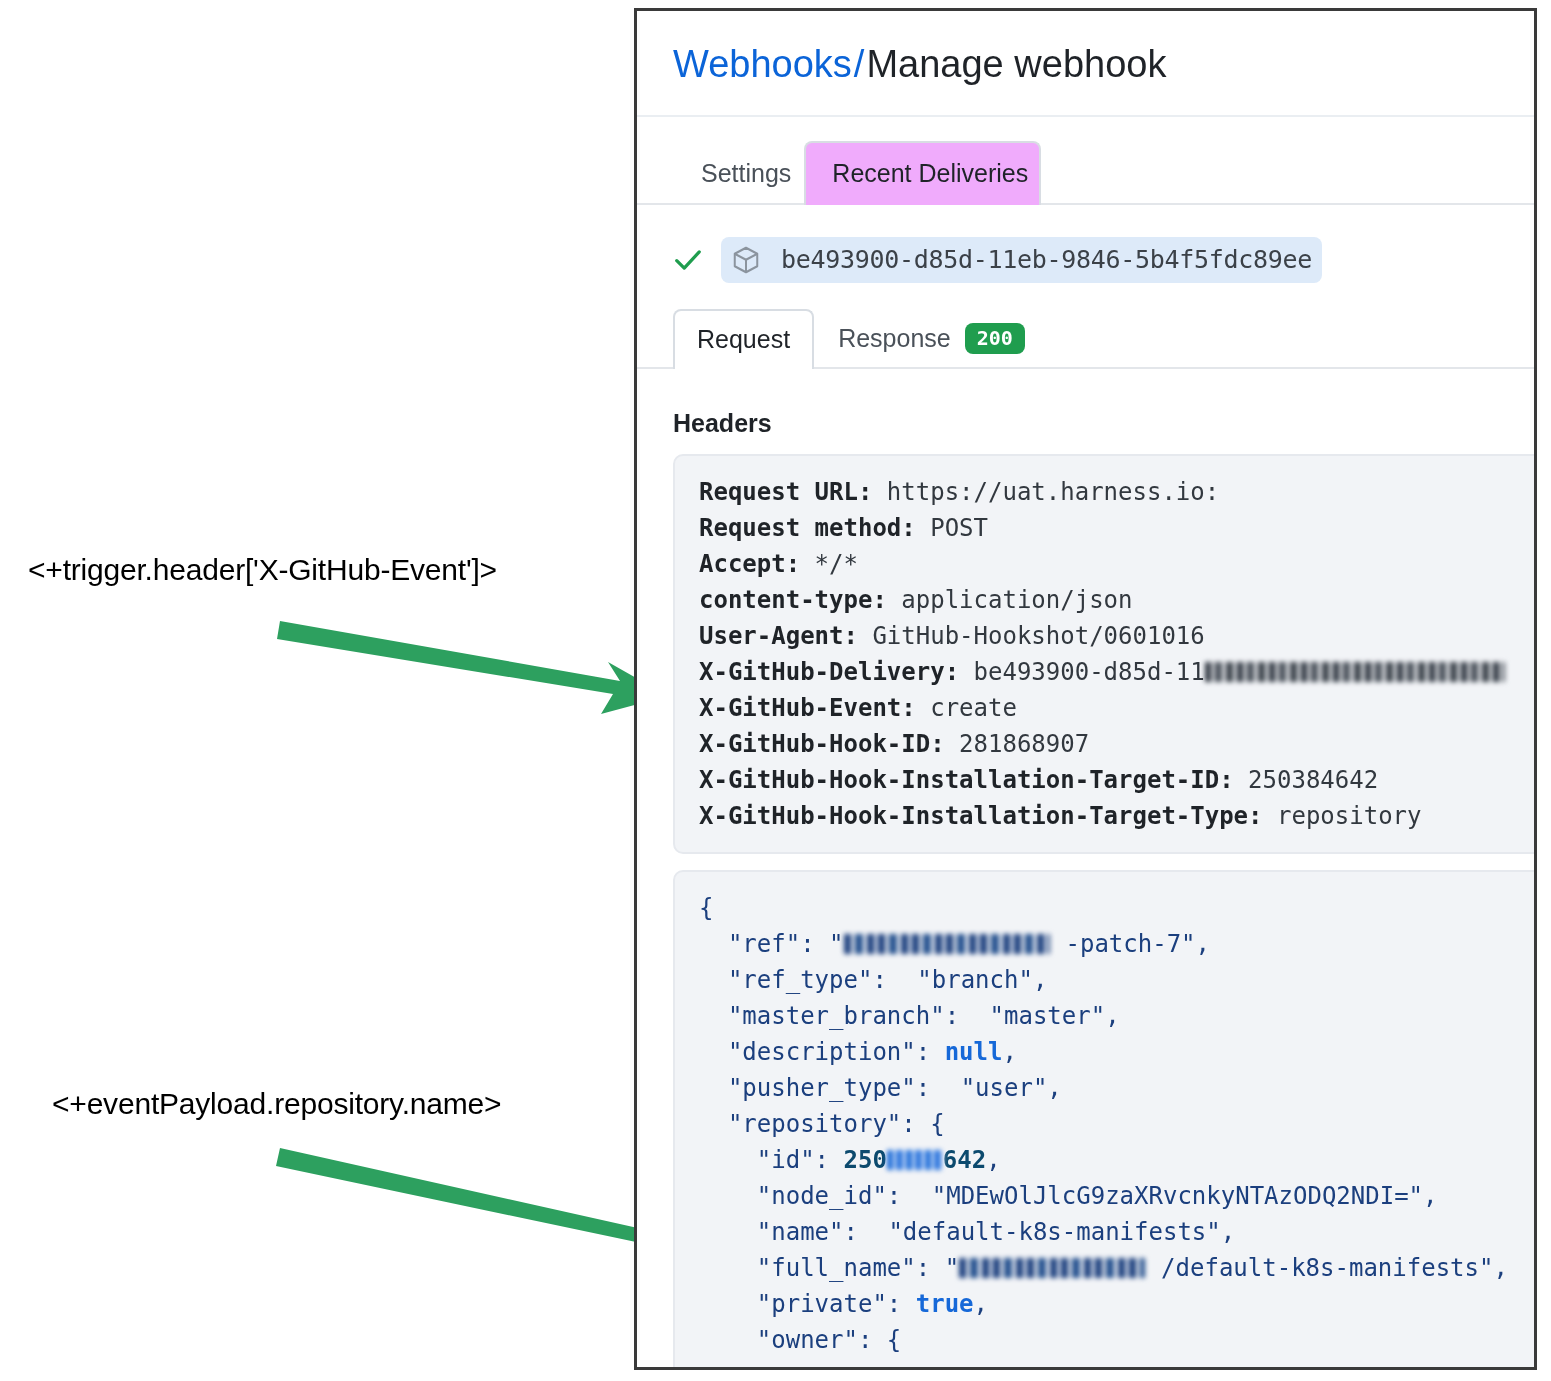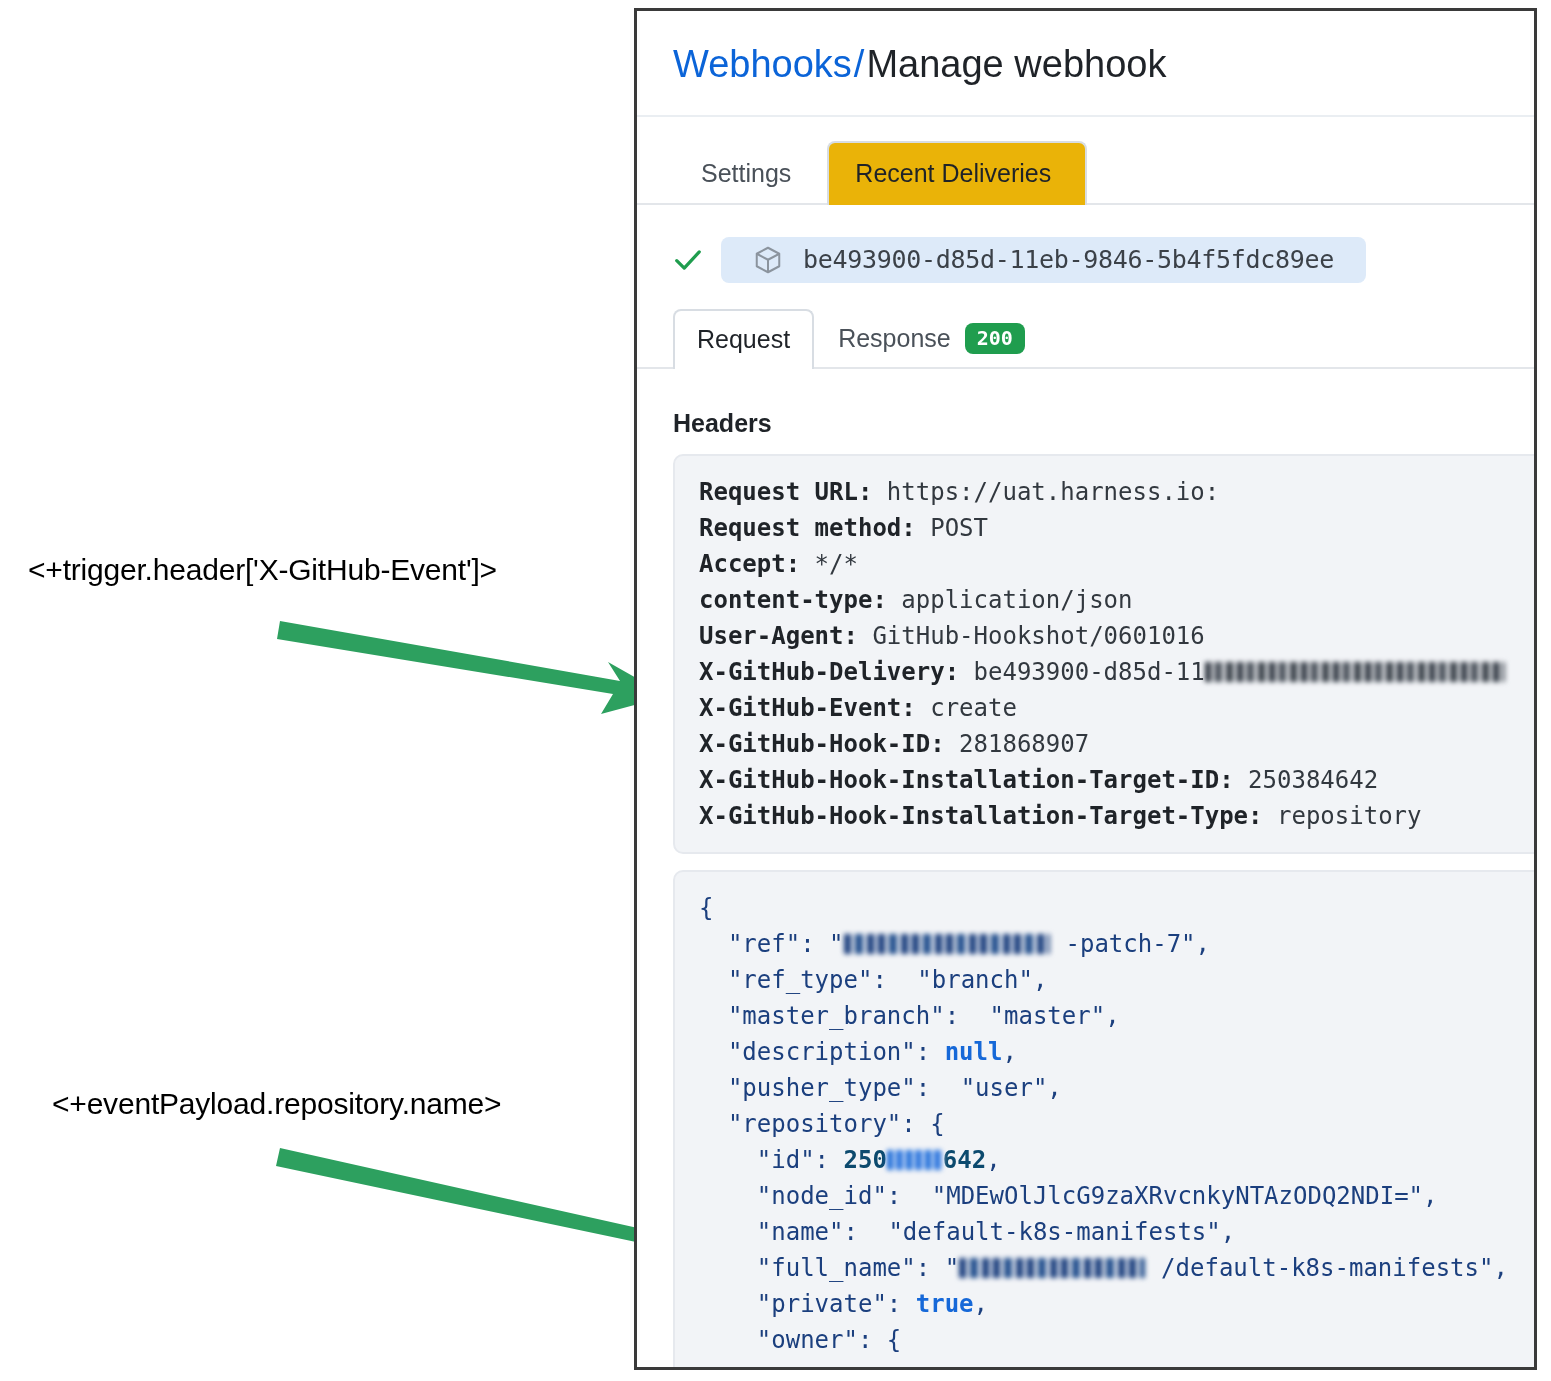--- a/index.html
+++ b/index.html
@@ -96,31 +96,31 @@
     content: "";
     position: absolute;
     left: 0; right: 0; bottom: 0;
     height: 2px;
     background: #e3e6ea;
   }
   .tab {
     position: relative;
     z-index: 2;
     font-size: 25px;
-    padding: 16px 34px 17px 26px;
+    padding: 16px 11px 17px 26px;
     color: #4a5159;
     border: 2px solid transparent;
     border-bottom: none;
     border-radius: 8px 8px 0 0;
     background: transparent;
     cursor: pointer;
     white-space: nowrap;
   }
   .tab.active {
-    background: #eab308;
+    background: #f0abfc;
     color: #1f2328;
     border-color: #d8dde3;
     box-shadow: 0 2px 0 0 #ffffff;
   }
 
   
   .delivery-row {
     display: flex;
     align-items: center;
     padding: 32px 0 0 36px;
@@ -130,21 +130,21 @@
     width: 30px;
     height: 30px;
     flex: none;
   }
   .delivery-chip {
     display: inline-flex;
     align-items: center;
     gap: 20px;
     background: #ddeaf9;
     border-radius: 8px;
-    padding: 8px 32px;
+    padding: 8px 10px;
     cursor: pointer;
   }
   .pkg-icon { width: 30px; height: 30px; flex: none; }
   .delivery-guid {
     font-family: "DejaVu Sans Mono", monospace;
     font-size: 25px;
     color: #3b4148;
     letter-spacing: -0.3px;
     white-space: nowrap;
   }

